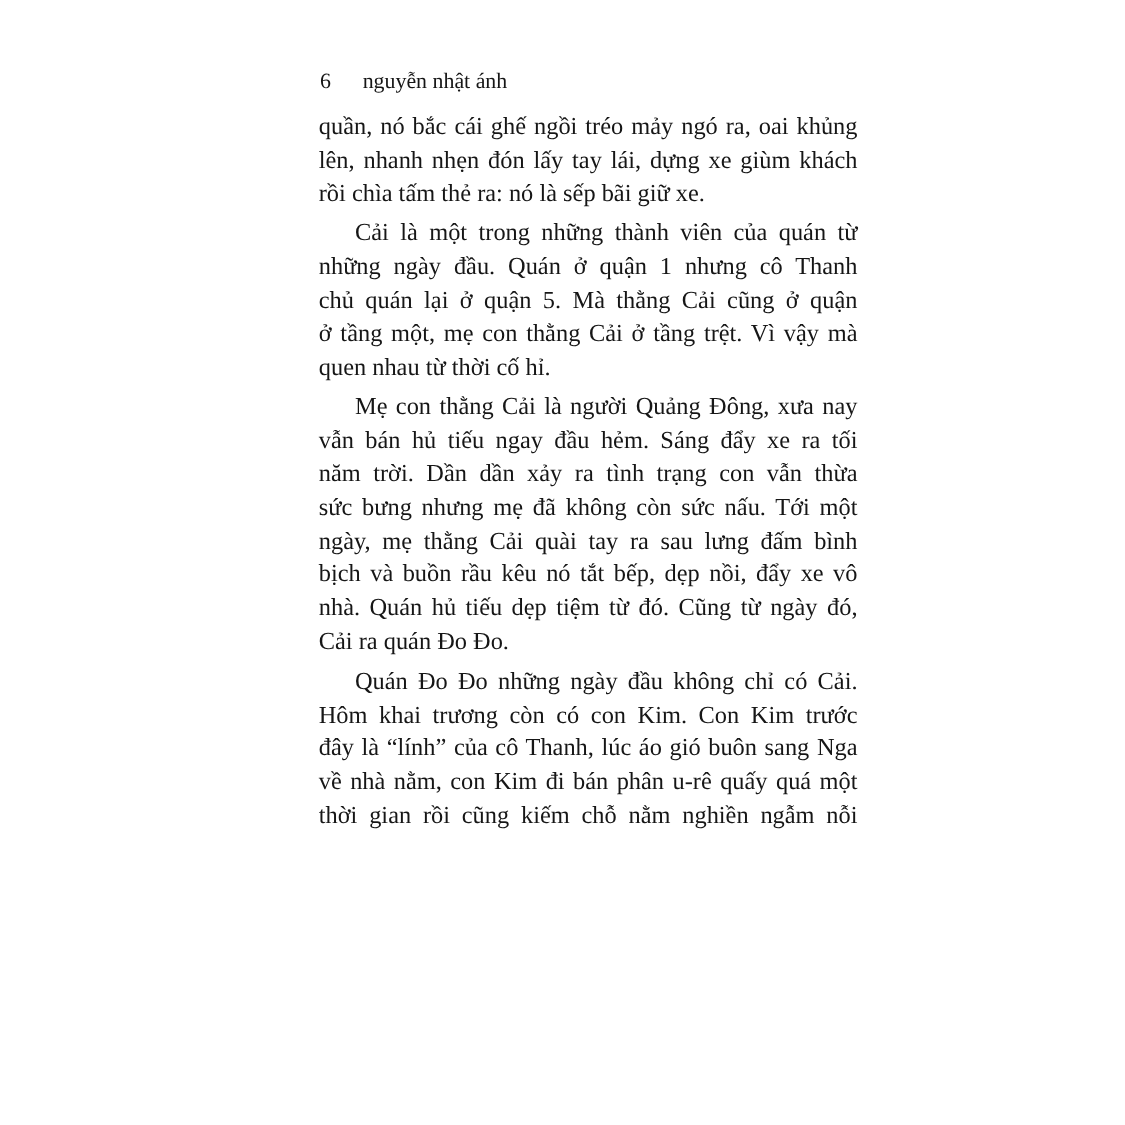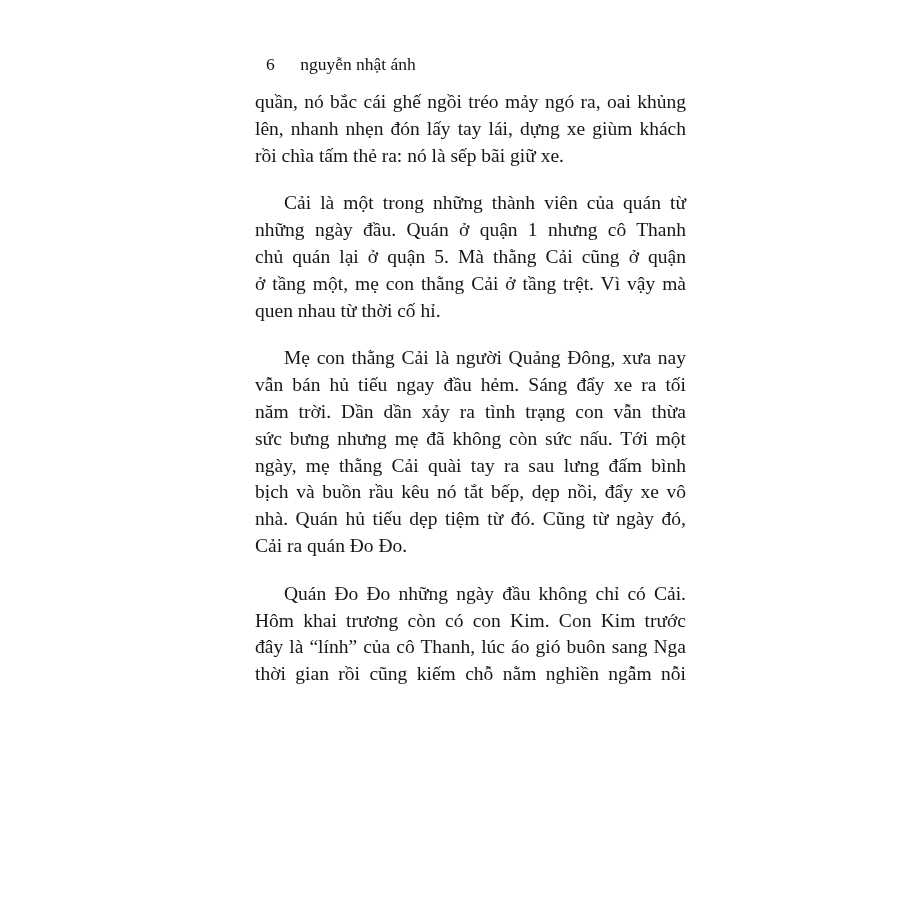--- a/index.html
+++ b/index.html
@@ -12,21 +12,21 @@
     width: 900px;
     height: 900px;
     background: #ffffff;
     color: #161616;
     font-family: "Liberation Serif", "DejaVu Serif", serif;
     overflow: hidden;
   }
   .running-header {
     position: absolute;
     top: 53px;
-    left: 266px;
+    left: 256px;
     font-size: 17.5px;
     line-height: 22px;
     white-space: nowrap;
   }
   .page-number {
     display: inline-block;
   }
   .running-title {
     display: inline-block;
     margin-left: 21px;
@@ -34,21 +34,21 @@
   .text-block {
     position: absolute;
     top: 89px;
     left: 255px;
     width: 431px;
   }
   .para {
     margin: 0;
   }
   .para + .para {
-    margin-top: 21px;
+    margin-top: 5px;
   }
   .line {
     font-size: 19.5px;
     line-height: 26.8px;
     text-align: justify;
     text-align-last: justify;
     -moz-text-align-last: justify;
   }
   .line.lastline {
     text-align-last: left;
@@ -87,16 +87,17 @@
         <div class="line">sức bưng nhưng mẹ đã không còn sức nấu. Tới một</div>
         <div class="line">ngày, mẹ thằng Cải quài tay ra sau lưng đấm bình</div>
         <div class="line">bịch và buồn rầu kêu nó tắt bếp, dẹp nồi, đẩy xe vô</div>
         <div class="line">nhà. Quán hủ tiếu dẹp tiệm từ đó. Cũng từ ngày đó,</div>
         <div class="line lastline">Cải ra quán Đo Đo.</div>
       </div>
       <div class="para">
         <div class="line firstline-indent">Quán Đo Đo những ngày đầu không chỉ có Cải.</div>
         <div class="line">Hôm khai trương còn có con Kim. Con Kim trước</div>
         <div class="line">đây là “lính” của cô Thanh, lúc áo gió buôn sang Nga</div>
+        <div class="line">về nhà nằm, con Kim đi bán phân u-rê quấy quá một</div>
         <div class="line">thời gian rồi cũng kiếm chỗ nằm nghiền ngẫm nỗi</div>
       </div>
     </main>
 </div>
 
 </body></html>

